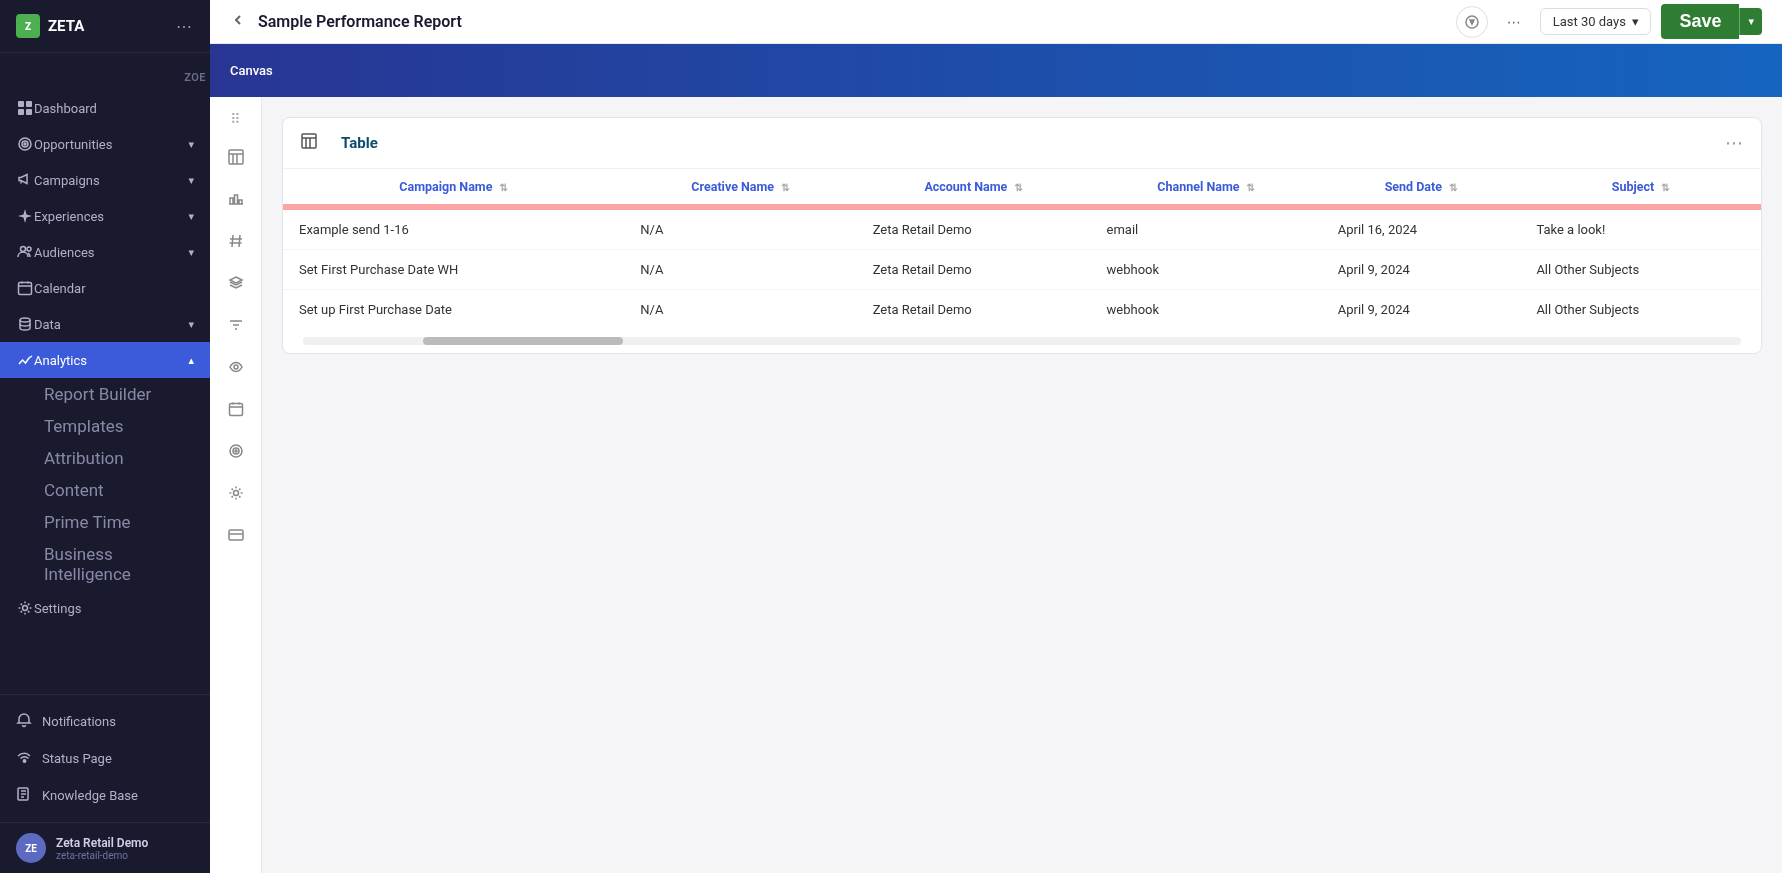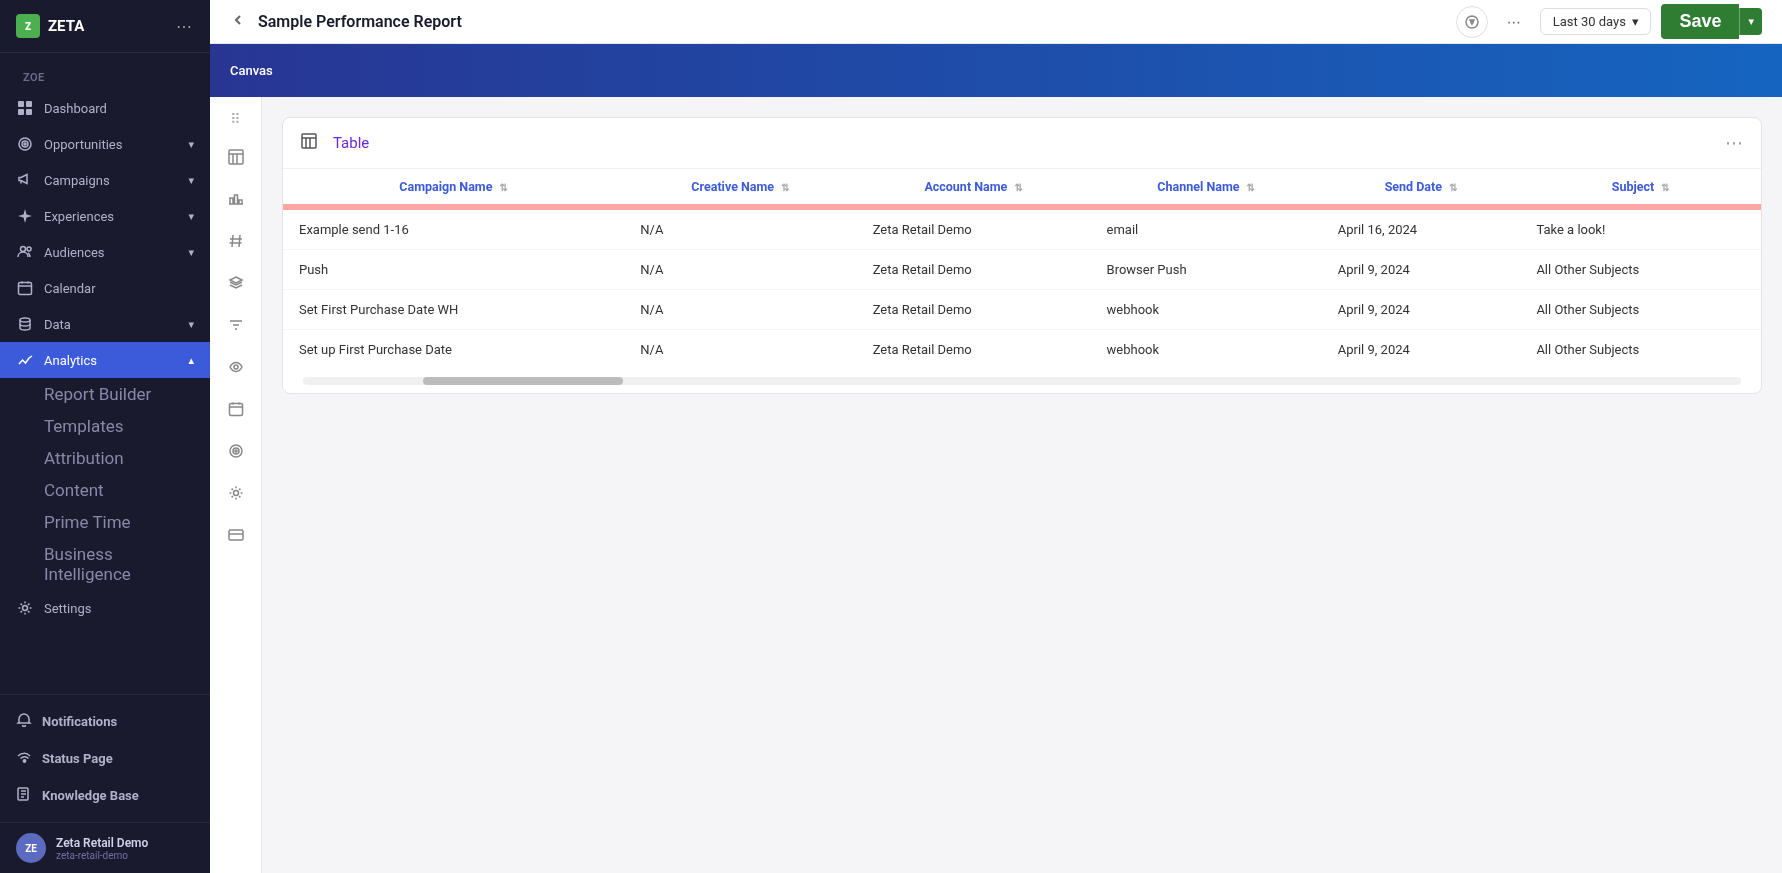--- a/index.html
+++ b/index.html
@@ -35,31 +35,31 @@
       width: 24px; height: 24px;
       background: #4CAF50;
       border-radius: 4px;
       display: flex; align-items: center; justify-content: center;
       font-size: 10px; font-weight: 900; color: #fff;
     }
     .sidebar-more-btn {
       background: none; border: none; color: #999; cursor: pointer; font-size: 16px; padding: 2px;
     }
     .sidebar-section-label {
-      padding: 18px 23px 6px;
+      padding: 18px 4px 6px;
       font-size: 11px;
       font-weight: 600;
       color: #6b6b8a;
       letter-spacing: 0.5px;
       text-transform: uppercase;
+      text-align: right;
     }
     .sidebar-item {
       display: flex;
       align-items: center;
-      gap: 10px;
       padding: 9px 16px;
       cursor: pointer;
       color: #b0b0c8;
       font-size: 13px;
       border-radius: 0;
       transition: background 0.15s;
       position: relative;
     }
     .sidebar-item.active {
       background: #3b5bdb;
@@ -77,21 +77,20 @@
     .sidebar-sub-item {
       padding: 6px 16px 6px 0;
       cursor: pointer;
       color: #8888a8;
       font-size: 17px;
     }
     .sidebar-bottom {
       margin-top: auto;
       border-top: 1px solid rgba(255,255,255,0.07);
       padding: 8px 0;
-      font-weight: bold;
     }
     .sidebar-bottom-item {
       display: flex;
       align-items: center;
       gap: 10px;
       padding: 9px 16px;
       cursor: pointer;
       color: #b0b0c8;
       font-size: 13px;
     }
@@ -220,22 +219,22 @@
       overflow: hidden;
     }
     .table-card-header {
       display: flex;
       align-items: center;
       justify-content: space-between;
       padding: 14px 18px;
       border-bottom: 1px solid #f0f0f0;
     }
     .table-card-title {
-      display: flex; align-items: center; gap: 16px;
-      font-size: 15px; font-weight: 400; color: #6d28d9;
+      display: flex; align-items: center; gap: 24px;
+      font-size: 15px; font-weight: 700; color: #0c4a6e;
     }
     .table-card-title-icon { color: #555; font-size: 15px; }
     .table-more-btn {
       background: none; border: none; cursor: pointer; color: #999; font-size: 18px;
     }
 
     
     .data-table {
       width: 100%;
       border-collapse: collapse;
@@ -595,28 +594,20 @@
           <tbody id="table-body">
           <tr>
                 <td>Example send 1-16</td>
                 <td>N/A</td>
                 <td>Zeta Retail Demo</td>
                 <td>email</td>
                 <td>April 16, 2024</td>
                 <td>Take a look!</td>
               </tr>
               <tr>
-                <td>Push</td>
-                <td>N/A</td>
-                <td>Zeta Retail Demo</td>
-                <td>Browser Push</td>
-                <td>April 9, 2024</td>
-                <td>All Other Subjects</td>
-              </tr>
-              <tr>
                 <td>Set First Purchase Date WH</td>
                 <td>N/A</td>
                 <td>Zeta Retail Demo</td>
                 <td>webhook</td>
                 <td>April 9, 2024</td>
                 <td>All Other Subjects</td>
               </tr>
               <tr>
                 <td>Set up First Purchase Date</td>
                 <td>N/A</td>

